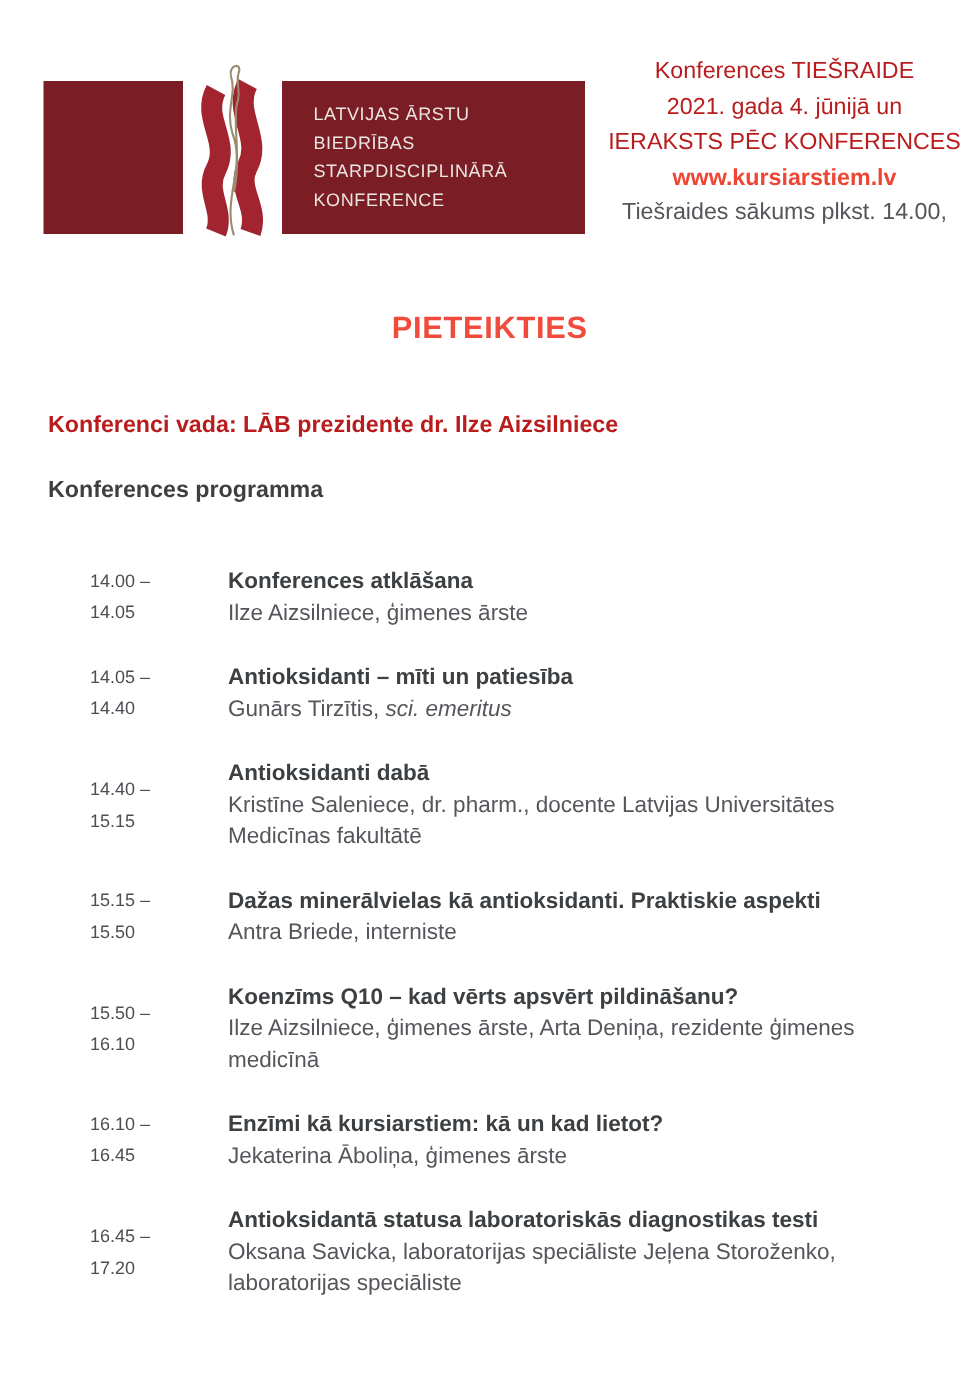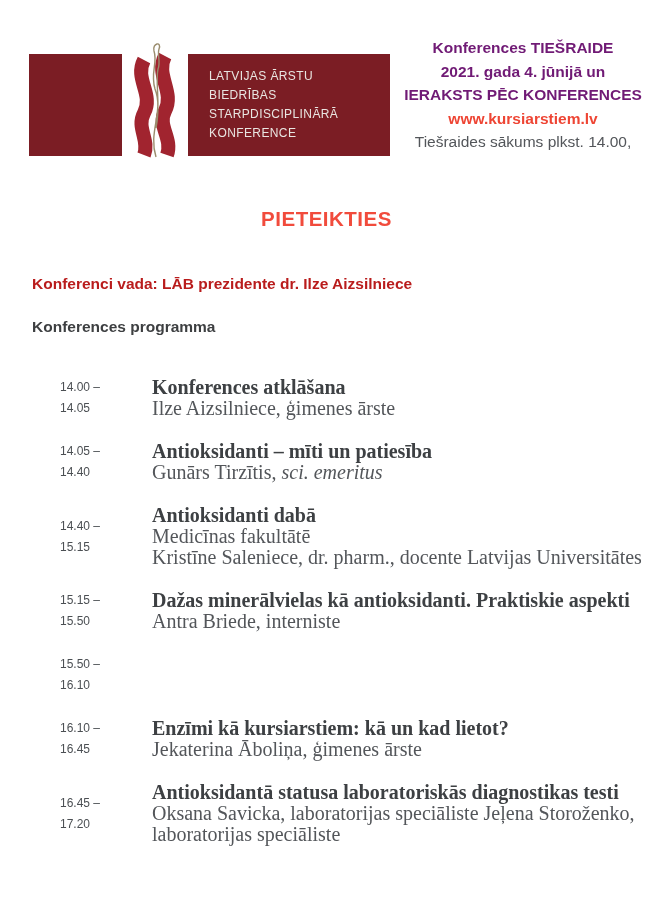--- a/index.html
+++ b/index.html
@@ -14,37 +14,37 @@
   .logo-gap   { width:66px; background:#ffffff; position:relative; }
   .logo-gap svg { position:absolute; left:5px; top:-18px; }
   .logo-right { flex:1; background:#7b1d24; display:flex; flex-direction:column;
     justify-content:center; padding-left:21px; }
   .logo-right div { color:#e9e5e1; font-size:12px; line-height:19px; letter-spacing:.4px;
     font-weight:400; }
 
   
   .info-block { position:absolute; left:397px; top:36px; width:252px; text-align:center;
     font-size:15.5px; line-height:23.5px; }
-  .info-bold { font-weight:700; color:#701a75; }
+  .info-bold { font-weight:400; color:#b91c1c; }
   .info-link { font-weight:700; color:#ee4534; text-decoration:none; display:block; cursor:pointer; }
   .info-reg  { font-weight:400; color:#53565a; }
 
   
   .cta-wrap { text-align:center; height:22px; }
   .cta { font-size:20.5px; font-weight:700; color:#f14b3c; letter-spacing:.5px;
     text-decoration:none; cursor:pointer; }
 
   .moderator { margin:46px 0 0 32px; font-size:15.5px; font-weight:700; color:#b91c1c; }
   .program-heading { margin:25px 0 0 32px; font-size:15.5px; font-weight:700; color:#3d3f41; }
 
   
   .schedule { margin-top:41px; }
   .row { display:flex; align-items:center; margin:0 0 22px 60px; }
   .time { width:92px; font-size:12px; line-height:21px; color:#4b4f53; }
-  .content { width:460px; font-size:20px; line-height:21px;font-family:Liberation Serif, serif; }
+  .content { width:460px; font-size:15px; line-height:21px; }
   .title { font-weight:700; color:#3d4043; white-space:nowrap; }
   .speaker-line { color:#53565a; white-space:nowrap; }
   .speaker-line em { font-style:italic; }
 </style>
 </head>
 <body>
 
 <div class="header">
 
   <div class="logo-banner">
@@ -107,41 +107,46 @@
     </div>
   </div>
 
   <div class="row">
     <div class="time">
       <div>14.40 –</div>
       <div>15.15</div>
     </div>
     <div class="content">
       <div class="title">Antioksidanti dabā</div>
+      <div class="speaker-line hide-if-empty"><span>Kristīne Saleniece, dr. pharm., docente Latvijas Universitātes</span><em></em></div>
       <div class="speaker-line hide-if-empty"><span>Medicīnas fakultātē</span></div>
-      <div class="speaker-line hide-if-empty"><span>Kristīne Saleniece, dr. pharm., docente Latvijas Universitātes</span><em></em></div>
     </div>
   </div>
 
   <div class="row">
     <div class="time">
       <div>15.15 –</div>
       <div>15.50</div>
     </div>
     <div class="content">
       <div class="title">Dažas minerālvielas kā antioksidanti. Praktiskie aspekti</div>
       <div class="speaker-line hide-if-empty"><span>Antra Briede, interniste</span><em></em></div>
 
     </div>
   </div>
 
   <div class="row">
     <div class="time">
       <div>15.50 –</div>
       <div>16.10</div>
+    </div>
+    <div class="content">
+      <div class="title">Koenzīms Q10 – kad vērts apsvērt pildināšanu?</div>
+      <div class="speaker-line hide-if-empty"><span>Ilze Aizsilniece, ģimenes ārste, Arta Deniņa, rezidente ģimenes</span><em></em></div>
+      <div class="speaker-line hide-if-empty"><span>medicīnā</span></div>
     </div>
   </div>
 
   <div class="row">
     <div class="time">
       <div>16.10 –</div>
       <div>16.45</div>
     </div>
     <div class="content">
       <div class="title">Enzīmi kā kursiarstiem: kā un kad lietot?</div>

